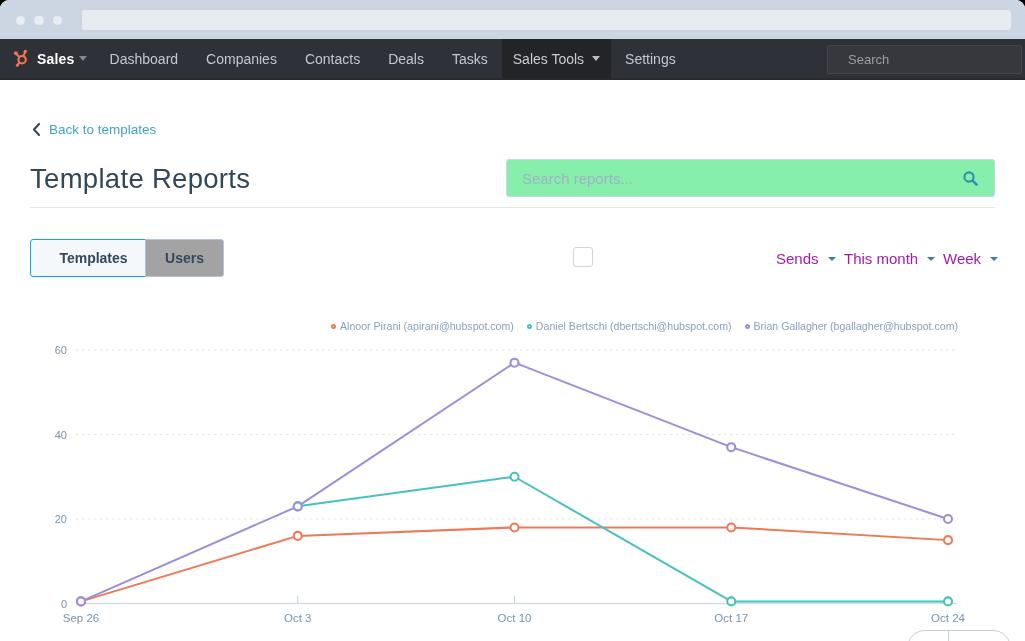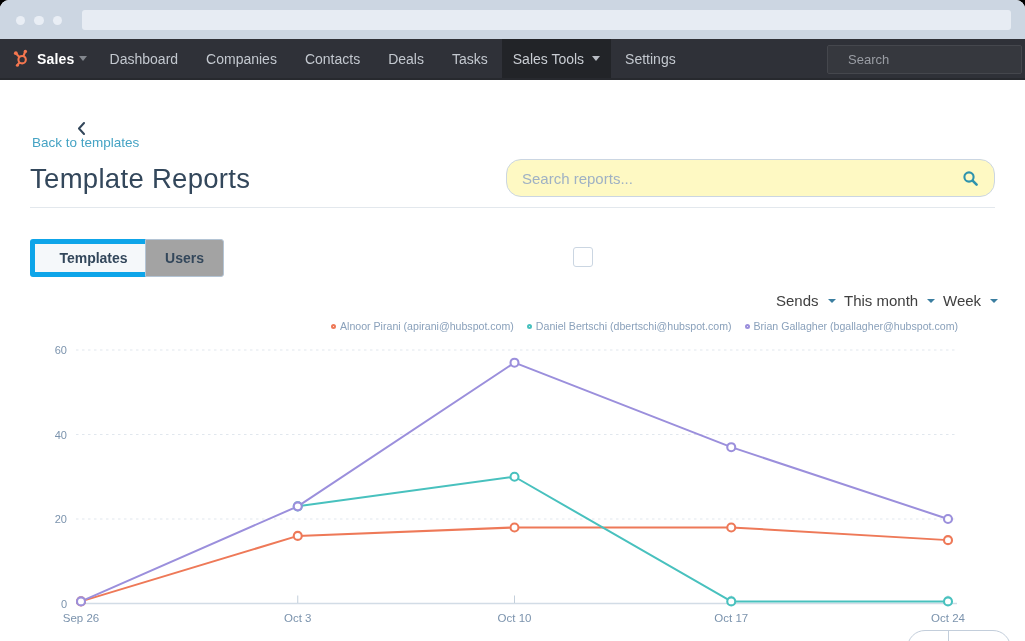--- a/index.html
+++ b/index.html
@@ -22,38 +22,38 @@
   #nav-items { display:flex; align-items:stretch; margin-left:9px; }
   .nav-item { display:flex; align-items:center; padding:0 14px; cursor:pointer; white-space:nowrap; }
   .nav-item.active { background:#222428; color:#c9cdd3; padding:12px 11px; }
   .nav-item .caret { border-top-color:#b9bdc4; margin-left:8px; }
   #nav-search { position:absolute; right:3px; top:6px; width:195px; height:29px; background:#36383e; border:1px solid #45474d; border-radius:2px; color:#9a9da4; font-size:13px; padding:0 20px; outline:none; font-family:"Liberation Sans", sans-serif; }
   #nav-search::placeholder { color:#9a9da4; opacity:1; }
 
   
   #content { position:absolute; left:0; top:80px; width:1025px; height:561px; background:#fff; }
 
-  #back-link { position:absolute; left:32px; top:122px; display:flex; align-items:center; font-size:13.5px; color:#45a3c4; cursor:pointer;flex-direction:column; }
+  #back-link { position:absolute; left:32px; top:122px; display:flex; align-items:center; font-size:13.5px; color:#45a3c4; cursor:pointer; }
   #back-chevron { margin-right:9px; display:block; }
   #page-title { position:absolute; left:30px; top:163px; font-size:27.5px; font-weight:400; color:#33475b; letter-spacing:.3px; }
 
-  #report-search { position:absolute; left:506px; top:159px; width:489px; height:38px; background:#fef9c3; border:1px solid #cbd6e2; border-radius:15px; font-size:15px; color:#33475b; padding:0 40px 0 15px; outline:none; font-family:"Liberation Sans", sans-serif; }
+  #report-search { position:absolute; left:506px; top:159px; width:489px; height:38px; background:#86efac; border:1px solid #cbd6e2; border-radius:3px; font-size:15px; color:#33475b; padding:0 40px 0 15px; outline:none; font-family:"Liberation Sans", sans-serif; }
   #report-search::placeholder { color:#9fb1c4; opacity:1; }
   #report-search-icon { position:absolute; left:962px; top:170px; }
 
   #divider { position:absolute; left:30px; top:207px; width:965px; height:1px; background:#e3e8ed; }
 
   .toggle-btn { position:absolute; top:239px; height:38px; display:flex; align-items:center; justify-content:center; font-size:14px; font-weight:bold; color:#33475b; cursor:pointer; }
-  #toggle-templates { left:30px; width:127px; background:#f5f8fa; border:5px solid #0ea5e9; border-radius:3px 0 0 3px; }
+  #toggle-templates { left:30px; width:127px; background:#f5f8fa; border:1px solid #0ea5e9; border-radius:3px 0 0 3px; }
   #toggle-users { left:145px; width:79px; background:#a3a3a3; border:1px solid #b4c4d4; border-radius:0 3px 3px 0; }
 
   #crm-checkbox { position:absolute; left:573px; top:247px; width:20px; height:20px; background:#fff; border:1px solid #cbd6e2; border-radius:3px; cursor:pointer; }
   #crm-label { position:absolute; left:602px; top:249px; font-size:15.5px; color:#33475b; }
 
-  .filter { position:absolute; top:250px; display:flex; align-items:center; font-size:15px; color:#404040; cursor:pointer;margin-top:42px; }
+  .filter { position:absolute; top:250px; display:flex; align-items:center; font-size:15px; color:#a21caf; cursor:pointer; }
   .filter .caret { border-top-color:#3b7ea0; border-left-width:4px; border-right-width:4px; border-top-width:4.5px; margin-left:9px; }
   #filter-sends { left:776px; }
   #filter-range { left:844px; }
   #filter-interval { left:943px; }
 
   
   #legend { position:absolute; top:320px; left:0; width:958px; display:flex; justify-content:flex-end; gap:13px; }
   .legend-item { display:flex; align-items:center; font-size:10.6px; color:#8aa1bb; cursor:pointer; }
   .legend-ring { width:5px; height:5px; border-radius:50%; border:2.5px solid #000; margin-right:4px; background:#fff; }
 

